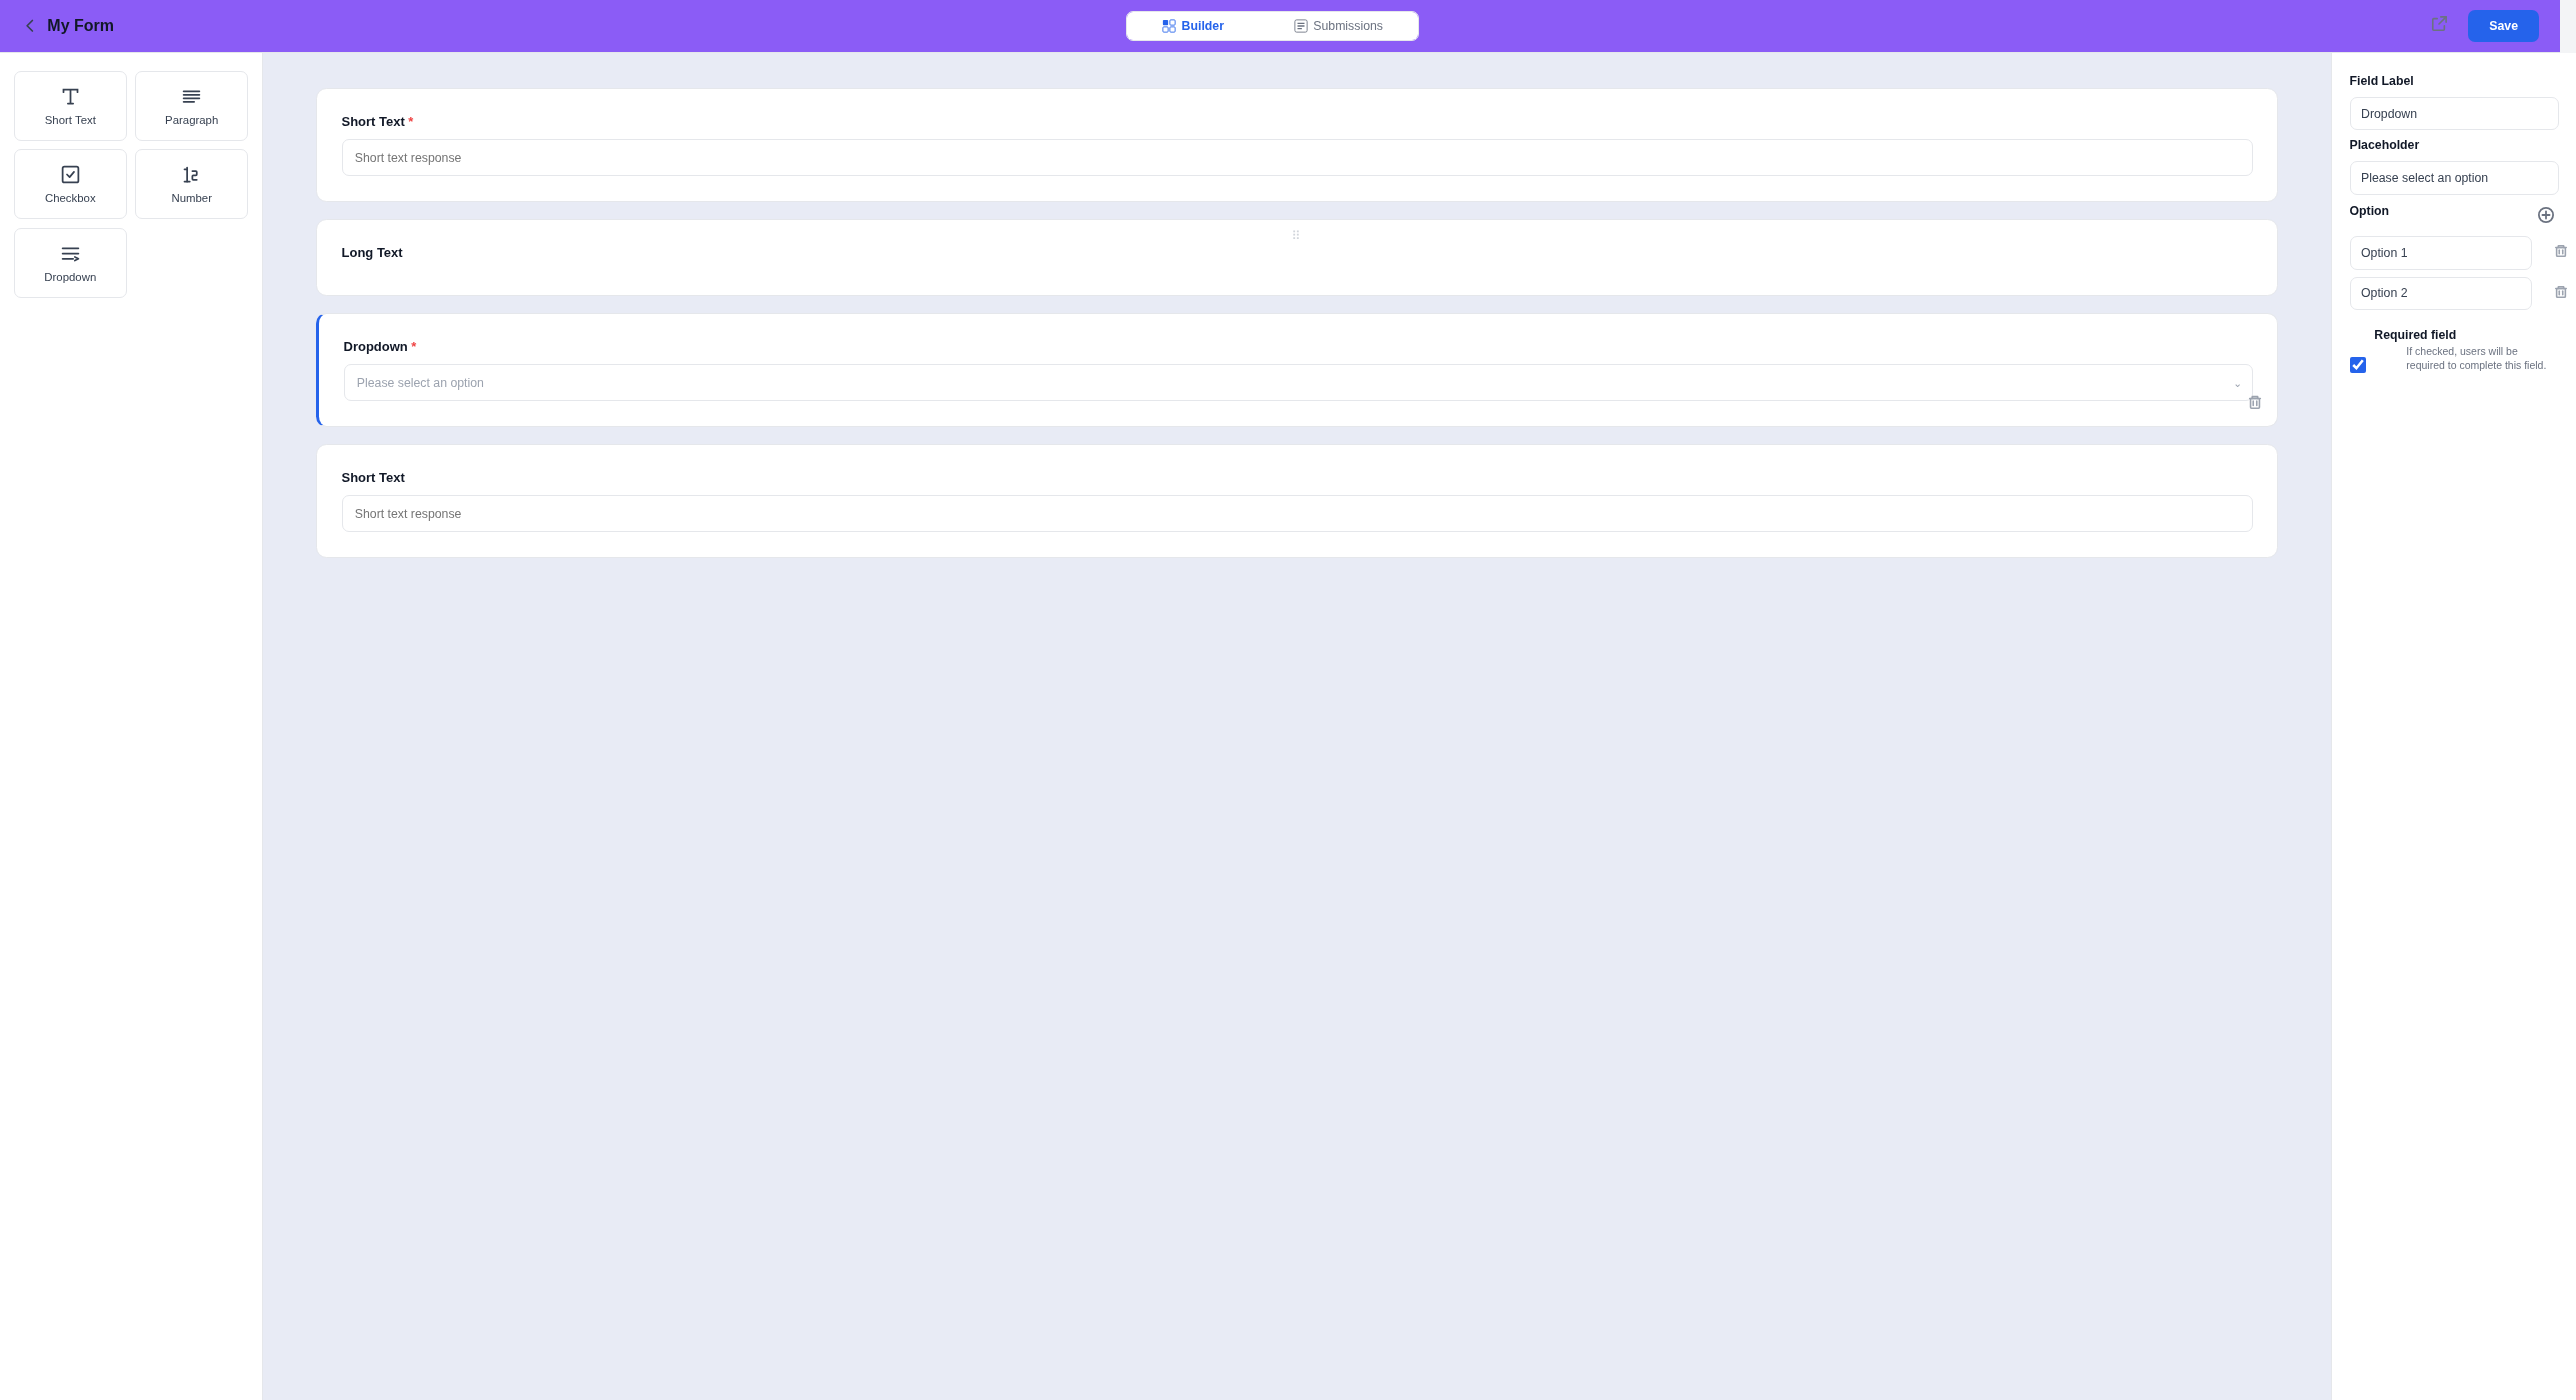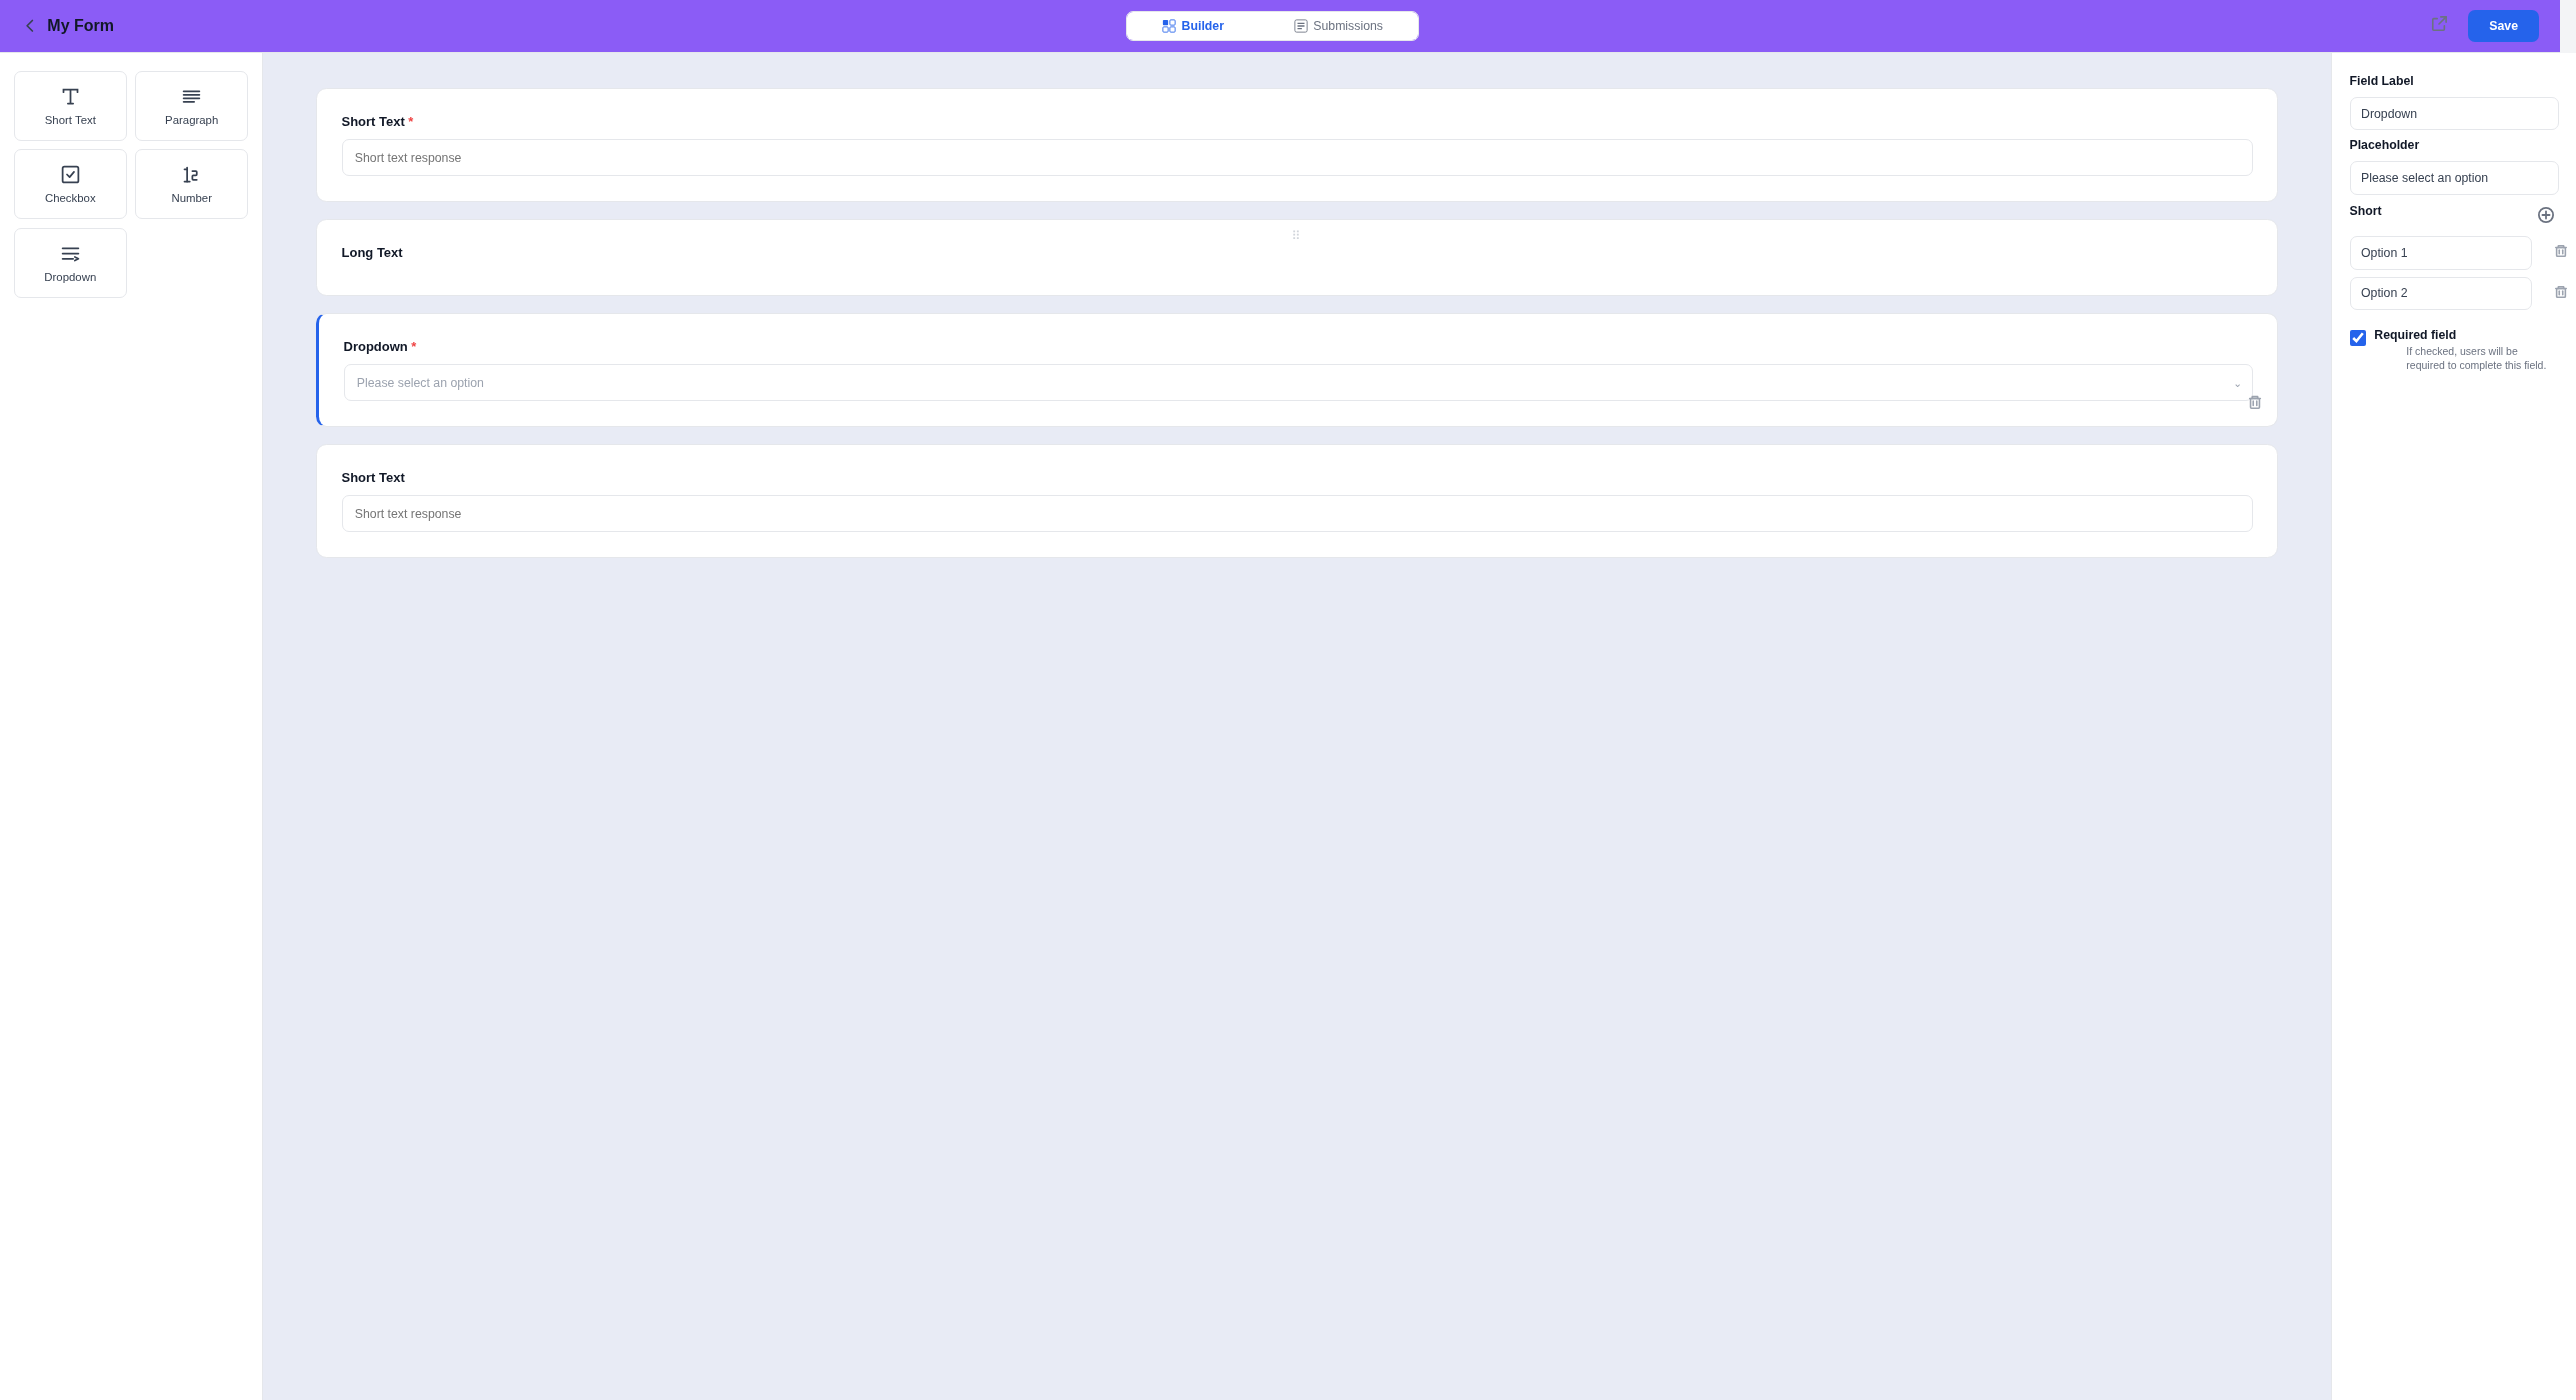--- a/index.html
+++ b/index.html
@@ -69,21 +69,21 @@
       font-size: 12.3px; color: #374151; outline: none;
     }
     .option-header { display: flex; align-items: center; justify-content: space-between; margin-bottom: 8.8px; }
     .add-option-btn { background: none; border: none; cursor: pointer; color: #6b7280; font-size: 17.5px; width: 24.5px; height: 24.5px; display: flex; align-items: center; justify-content: center; border-radius: 50%; }
     .option-row { display: flex; align-items: center; gap: 22px; margin-bottom: 7px; }
     .option-input {
       flex: 1; border: 0.9px solid #e5e7eb; border-radius: 7px; padding: 8.8px 10.5px;
       font-size: 12.3px; color: #374151; outline: none;
     }
     .delete-option-btn { background: none; border: none; cursor: pointer; color: #9ca3af; font-size: 14px; }
-    .required-row { display: flex; align-items: flex-start; gap: 8.8px; margin-top: 17.5px; }
+    .required-row { display: flex; align-items: flex-end; gap: 8.8px; margin-top: 17.5px; }
     .required-checkbox { width: 16px; height: 16px; accent-color: #2563eb; margin-top: 1.8px; flex-shrink: 0; }
     .required-text-block .required-title { font-size: 12.3px; font-weight: 600; color: #111827; }
     .required-text-block .required-desc { font-size: 10.5px; color: #6b7280; margin-top: 1.8px; line-height: 1.4; margin-left: 32px; }
   </style>
 </head>
 <body>
 
 <header class="header">
   <div class="header-left">
     <button class="back-btn">
@@ -237,21 +237,21 @@
       <input class="panel-input" type="text" value="Dropdown" style="">
     </div>
 
     <div class="panel-section">
       <div class="panel-label">Placeholder</div>
       <input class="panel-input" type="text" value="Please select an option" style="">
     </div>
 
     <div class="panel-section">
       <div class="option-header">
-        <div class="panel-label">Short</div>
+        <div class="panel-label">Option</div>
         <button class="add-option-btn">
           <svg width="16" height="16" viewBox="0 0 18 18" fill="none" stroke="#6b7280" stroke-width="2" stroke-linecap="round">
             <circle cx="9" cy="9" r="8"></circle>
             <line x1="9" y1="5" x2="9" y2="13"></line>
             <line x1="5" y1="9" x2="13" y2="9"></line>
           </svg>
         </button>
       </div>
 
       <div class="option-row">

